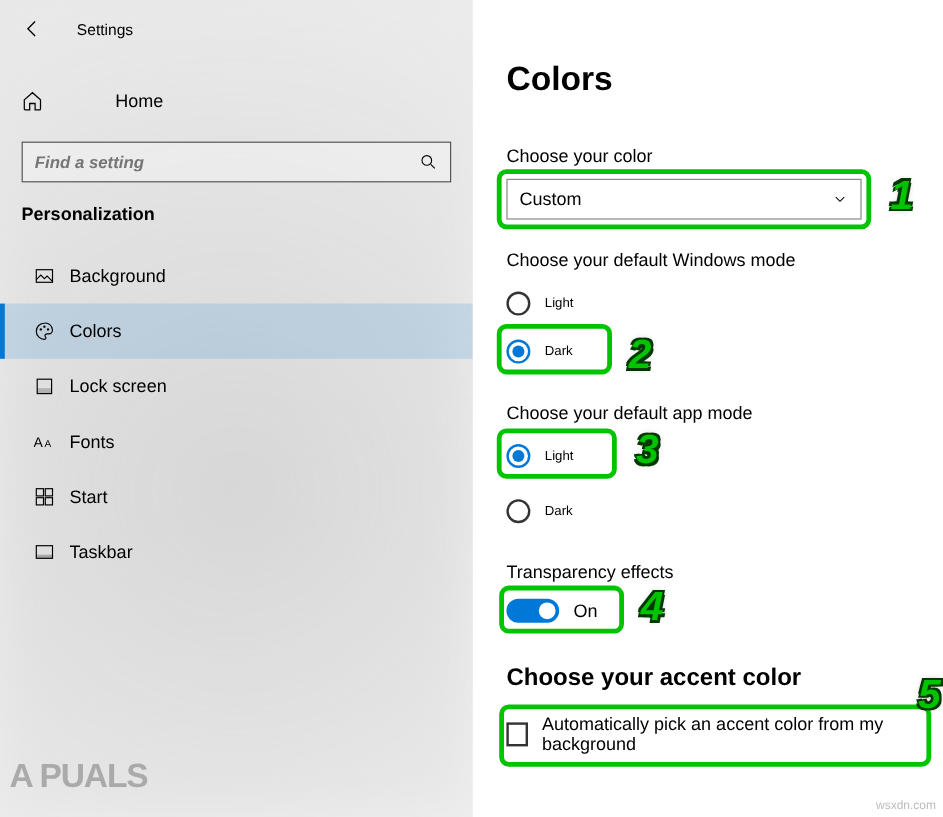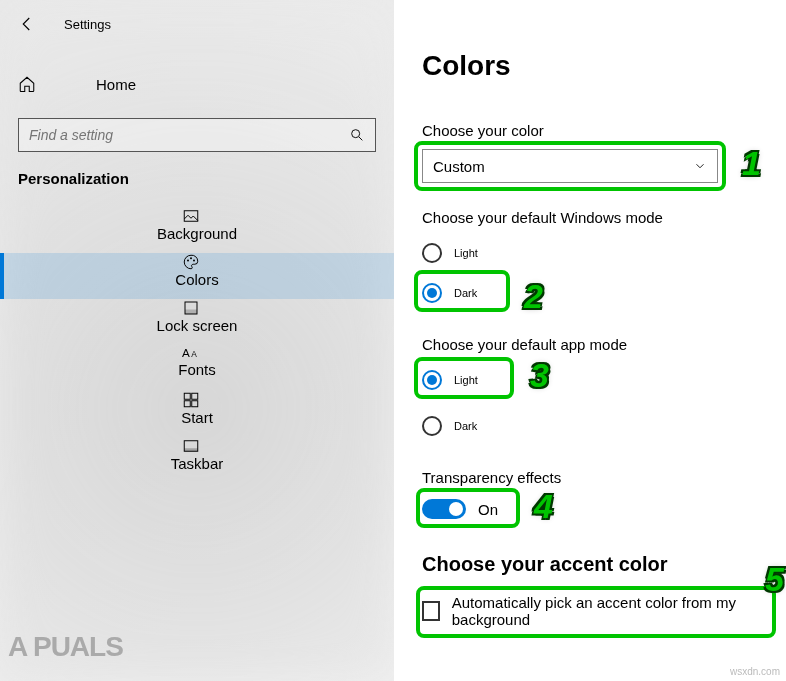--- a/index.html
+++ b/index.html
@@ -15,27 +15,27 @@
 .top-row { display: flex; align-items: center; height: 48px; padding: 0 18px; }
 .back-btn { width: 40px; font-size: 18px; }
 .title { font-size: 13px; margin-left: 6px; }
 
 .home-row { display: flex; align-items: center; height: 44px; padding: 0 18px; margin-top: 14px; gap: 48px; }
 .home-row .icon { width: 30px; display: flex; align-items: center; }
 .home-row span.lbl { font-size: 15px; }
 
 .search-wrap { margin: 12px 18px 18px 18px; }
 .search-box { display: flex; align-items: center; justify-content: space-between; border: 1px solid #555; background: rgba(255,255,255,0.3); height: 34px; padding: 0 10px; }
-.search-box input { border: none; background: transparent; outline: none; font-size: 14px; font-style: italic; color: #555; width: 90%; }
+.search-box input { border: none; background: transparent; outline: none; font-size: 14px; font-style: italic; color: #555; width: 90%; font-weight: bold; }
 .search-icon { font-size: 14px; }
 
 .section-label { font-size: 15px; font-weight: 600; padding: 0 18px 20px 18px; }
 
 .nav-list { list-style: none; }
-.nav-item { display: flex; align-items: center; height: 46px; padding: 0 28px; font-size: 15px; cursor: pointer; flex-direction: column; }
+.nav-item { display: flex; align-items: center; height: 46px; padding: 0 28px; font-size: 15px; cursor: pointer; }
 .nav-item.active { background: rgba(0,120,215,0.15); position: relative; }
 .nav-item.active::before { content: ""; position: absolute; left: 0; top: 0; bottom: 0; width: 4px; background: #0078d7; }
 .nav-item .icon { width: 30px; display: flex; align-items: center; }
 .nav-item .lbl { }
 
 
 .main { flex: 1; padding: 50px 20px 20px 28px; position: relative; }
 h1 { font-size: 28px; font-weight: 600; margin-bottom: 40px; }
 
 .field-label { font-size: 15px; margin-bottom: 10px; }

